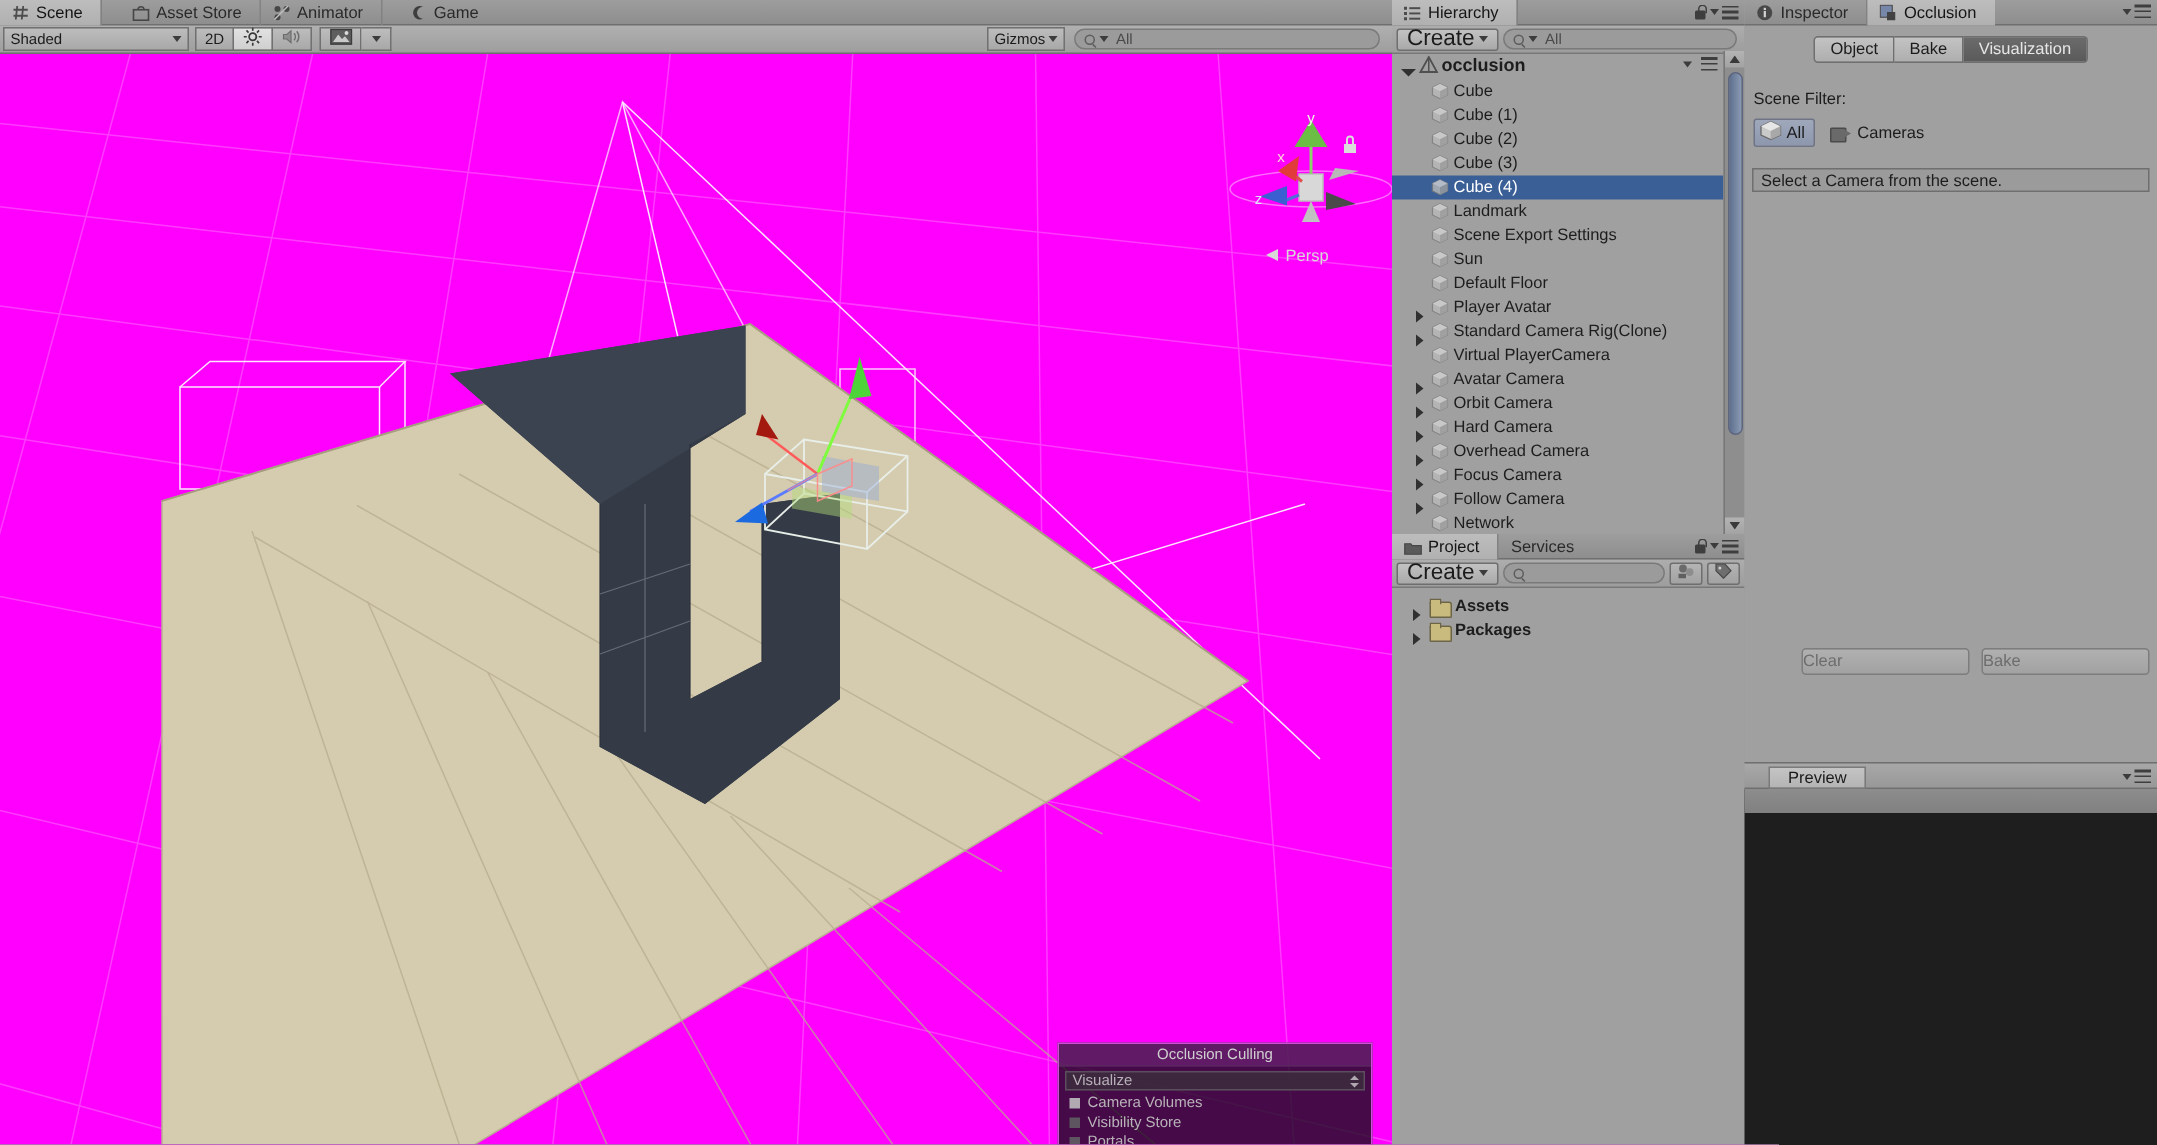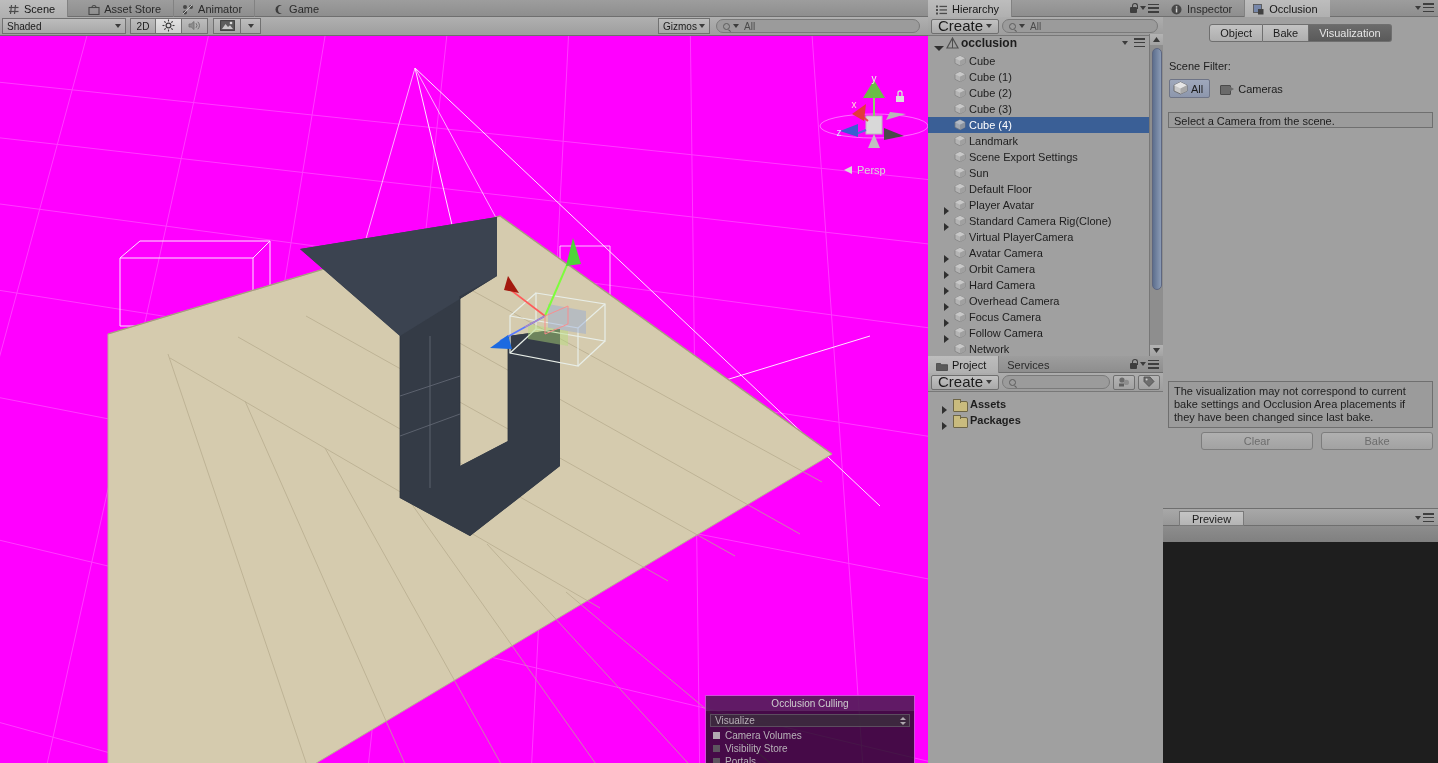--- a/index.html
+++ b/index.html
@@ -145,21 +145,21 @@
   }
   .seg:first-child { border-left:1px solid #6f6f6f; border-radius:3px 0 0 3px; }
   .seg:last-child { border-radius:0 3px 3px 0; }
   .seg.active { background:linear-gradient(#6b6b6b,#5a5a5a); color:#e6e6e6; }
   .lbl { font-size:11px; color:#1c1c1c; }
   .helpbox {
     border:1px solid #6f6f6f; background:#9b9b9b; font-size:11px;
     color:#1d1d1d; padding:3px 5px; line-height:13px;
   }
   .ibtn {
-    height:18px; line-height:17px; text-align:center; font-size:11px;
+    height:18px; line-height:17px; text-align:left; font-size:11px;
     background:linear-gradient(#b0b0b0,#a2a2a2); border:1px solid #7d7d7d;
     border-radius:3px; color:#6d6d6d;
   }
   .infobox { border:1px solid #7d7d7d; background:#9d9d9d; padding:4px 6px; }
   .kv { display:flex; justify-content:space-between; font-size:11px; color:#1d1d1d; }
   .filterbtn {
     height:19px; padding:0 6px 0 3px; display:flex; align-items:center; gap:3px;
     background:linear-gradient(#9fa8bb,#8d97ad); border:1px solid #6e7486;
     border-radius:2px; font-size:11px; color:#1c1c1c;
   }
@@ -845,23 +845,20 @@
       <div class="filterplain">
         <span class="camicon"></span>
         <span>Cameras</span>
       </div>
     </div>
 
     <div class="helpbox" style="position:absolute;left:5px;top:112px;width:265px;height:16px;line-height:11px;">
       <span>Select a Camera from the scene.</span>
     </div>
 
-    <div class="helpbox" style="position:absolute;left:5px;top:381px;width:265px;">
-      <span>The visualization may not correspond to current bake settings and Occlusion Area placements if they have been changed since last bake.</span>
-    </div>
 
     <div style="position:absolute;left:5px;top:432px;width:265px;display:flex;justify-content:flex-end;gap:8px;">
       <div class="ibtn" style="width:112px;">
         <span>Clear</span>
       </div>
       <div class="ibtn" style="width:112px;">
         <span>Bake</span>
       </div>
     </div>
 

